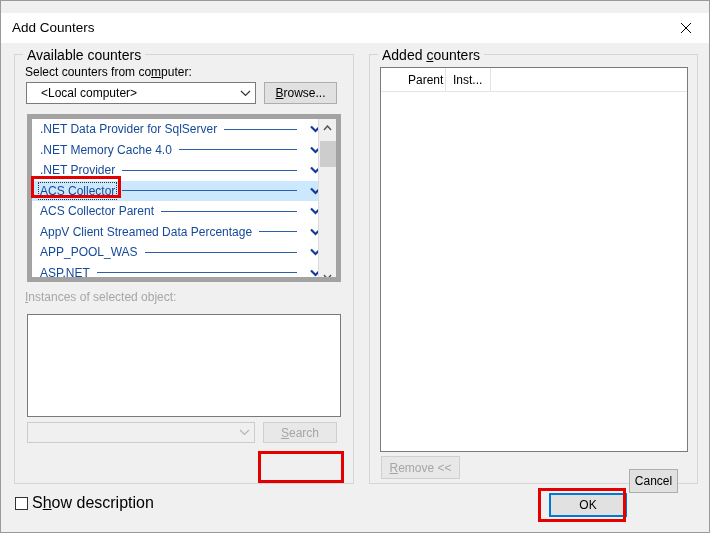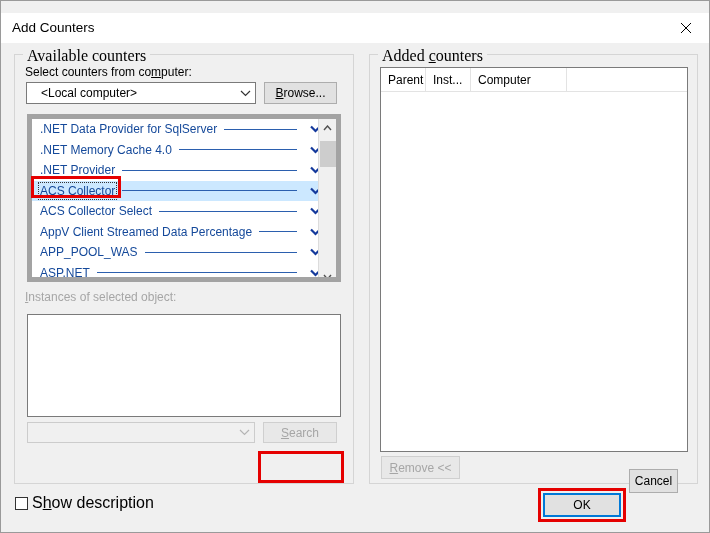--- a/index.html
+++ b/index.html
@@ -61,24 +61,23 @@
     position: absolute;
     border: 1px solid #d5d5d5;
     box-sizing: border-box;
   }
   .groupbox-title {
     position: absolute;
     top: -8px;
     left: 8px;
     background: #f0f0f0;
     padding: 0 4px;
-    font-size: 16px;
-    color: #000;
-    white-space: nowrap;
-    font-family: Liberation Serif, serif;
+    font-size: 14px;
+    color: #000;
+    white-space: nowrap;
   }
   #available-group { left: 13px; top: 53px; width: 340px; height: 430px; }
   #added-group     { left: 368px; top: 53px; width: 329px; height: 430px; }
 
   .field-label {
     position: absolute;
     font-size: 12px;
     color: #000;
     white-space: nowrap;
   }
@@ -131,20 +130,21 @@
     white-space: nowrap;
   }
   .btn.disabled {
     color: #a6a6a6;
     background: #e8e8e8;
     border-color: #cfcfcf;
   }
   .btn.default {
     border: 2px solid #0078d7;
     background: #e1e1e1;
+    margin-left: 6px;
   }
 
   
   #counter-list {
     position: absolute;
     left: 26px;
     top: 113px;
     width: 314px;
     height: 168px;
     background: #ffffff;
@@ -373,21 +373,21 @@
         <div class="clist-row selected">
           <span class="clist-label">ACS Collector</span>
           <span class="clist-dash"></span>
           <span class="clist-chev">
             <svg width="11" height="8" viewBox="0 0 11 8">
               <polyline points="1,1.5 5.5,6 10,1.5" fill="none" stroke="#14399c" stroke-width="2.2"></polyline>
             </svg>
           </span>
         </div>
         <div class="clist-row">
-          <span class="clist-label">ACS Collector Select</span>
+          <span class="clist-label">ACS Collector Parent</span>
           <span class="clist-dash"></span>
           <span class="clist-chev">
             <svg width="11" height="8" viewBox="0 0 11 8">
               <polyline points="1,1.5 5.5,6 10,1.5" fill="none" stroke="#14399c" stroke-width="2.2"></polyline>
             </svg>
           </span>
         </div>
         <div class="clist-row">
           <span class="clist-label">AppV Client Streamed Data Percentage</span>
           <span class="clist-dash"></span>
@@ -450,23 +450,22 @@
       <span>earch</span>
   </div>
 
 
   <div class="groupbox" id="added-group">
     <span class="groupbox-title"><span>Added </span><span class="ul">c</span><span>ounters</span></span>
   </div>
 
   <div id="added-table">
     <div class="table-head" id="added-table-head">
-        <div class="th" style="width: 45px;">Parent</div>
+        <div class="th" style="width: 45px; margin-left: 20px;">Parent</div>
         <div class="th" style="width: 45px;">Inst...</div>
-        <div class="th" style="width: 96px;">Computer</div>
       </div>
     <div class="table-body" id="added-table-body"></div>
   </div>
 
   <div class="btn disabled" style="left:380px; top:455px; width:79px; height:23px;">
     <span class="ul">R</span>
       <span>emove &lt;&lt;</span>
   </div>
 
   <div id="show-description">

